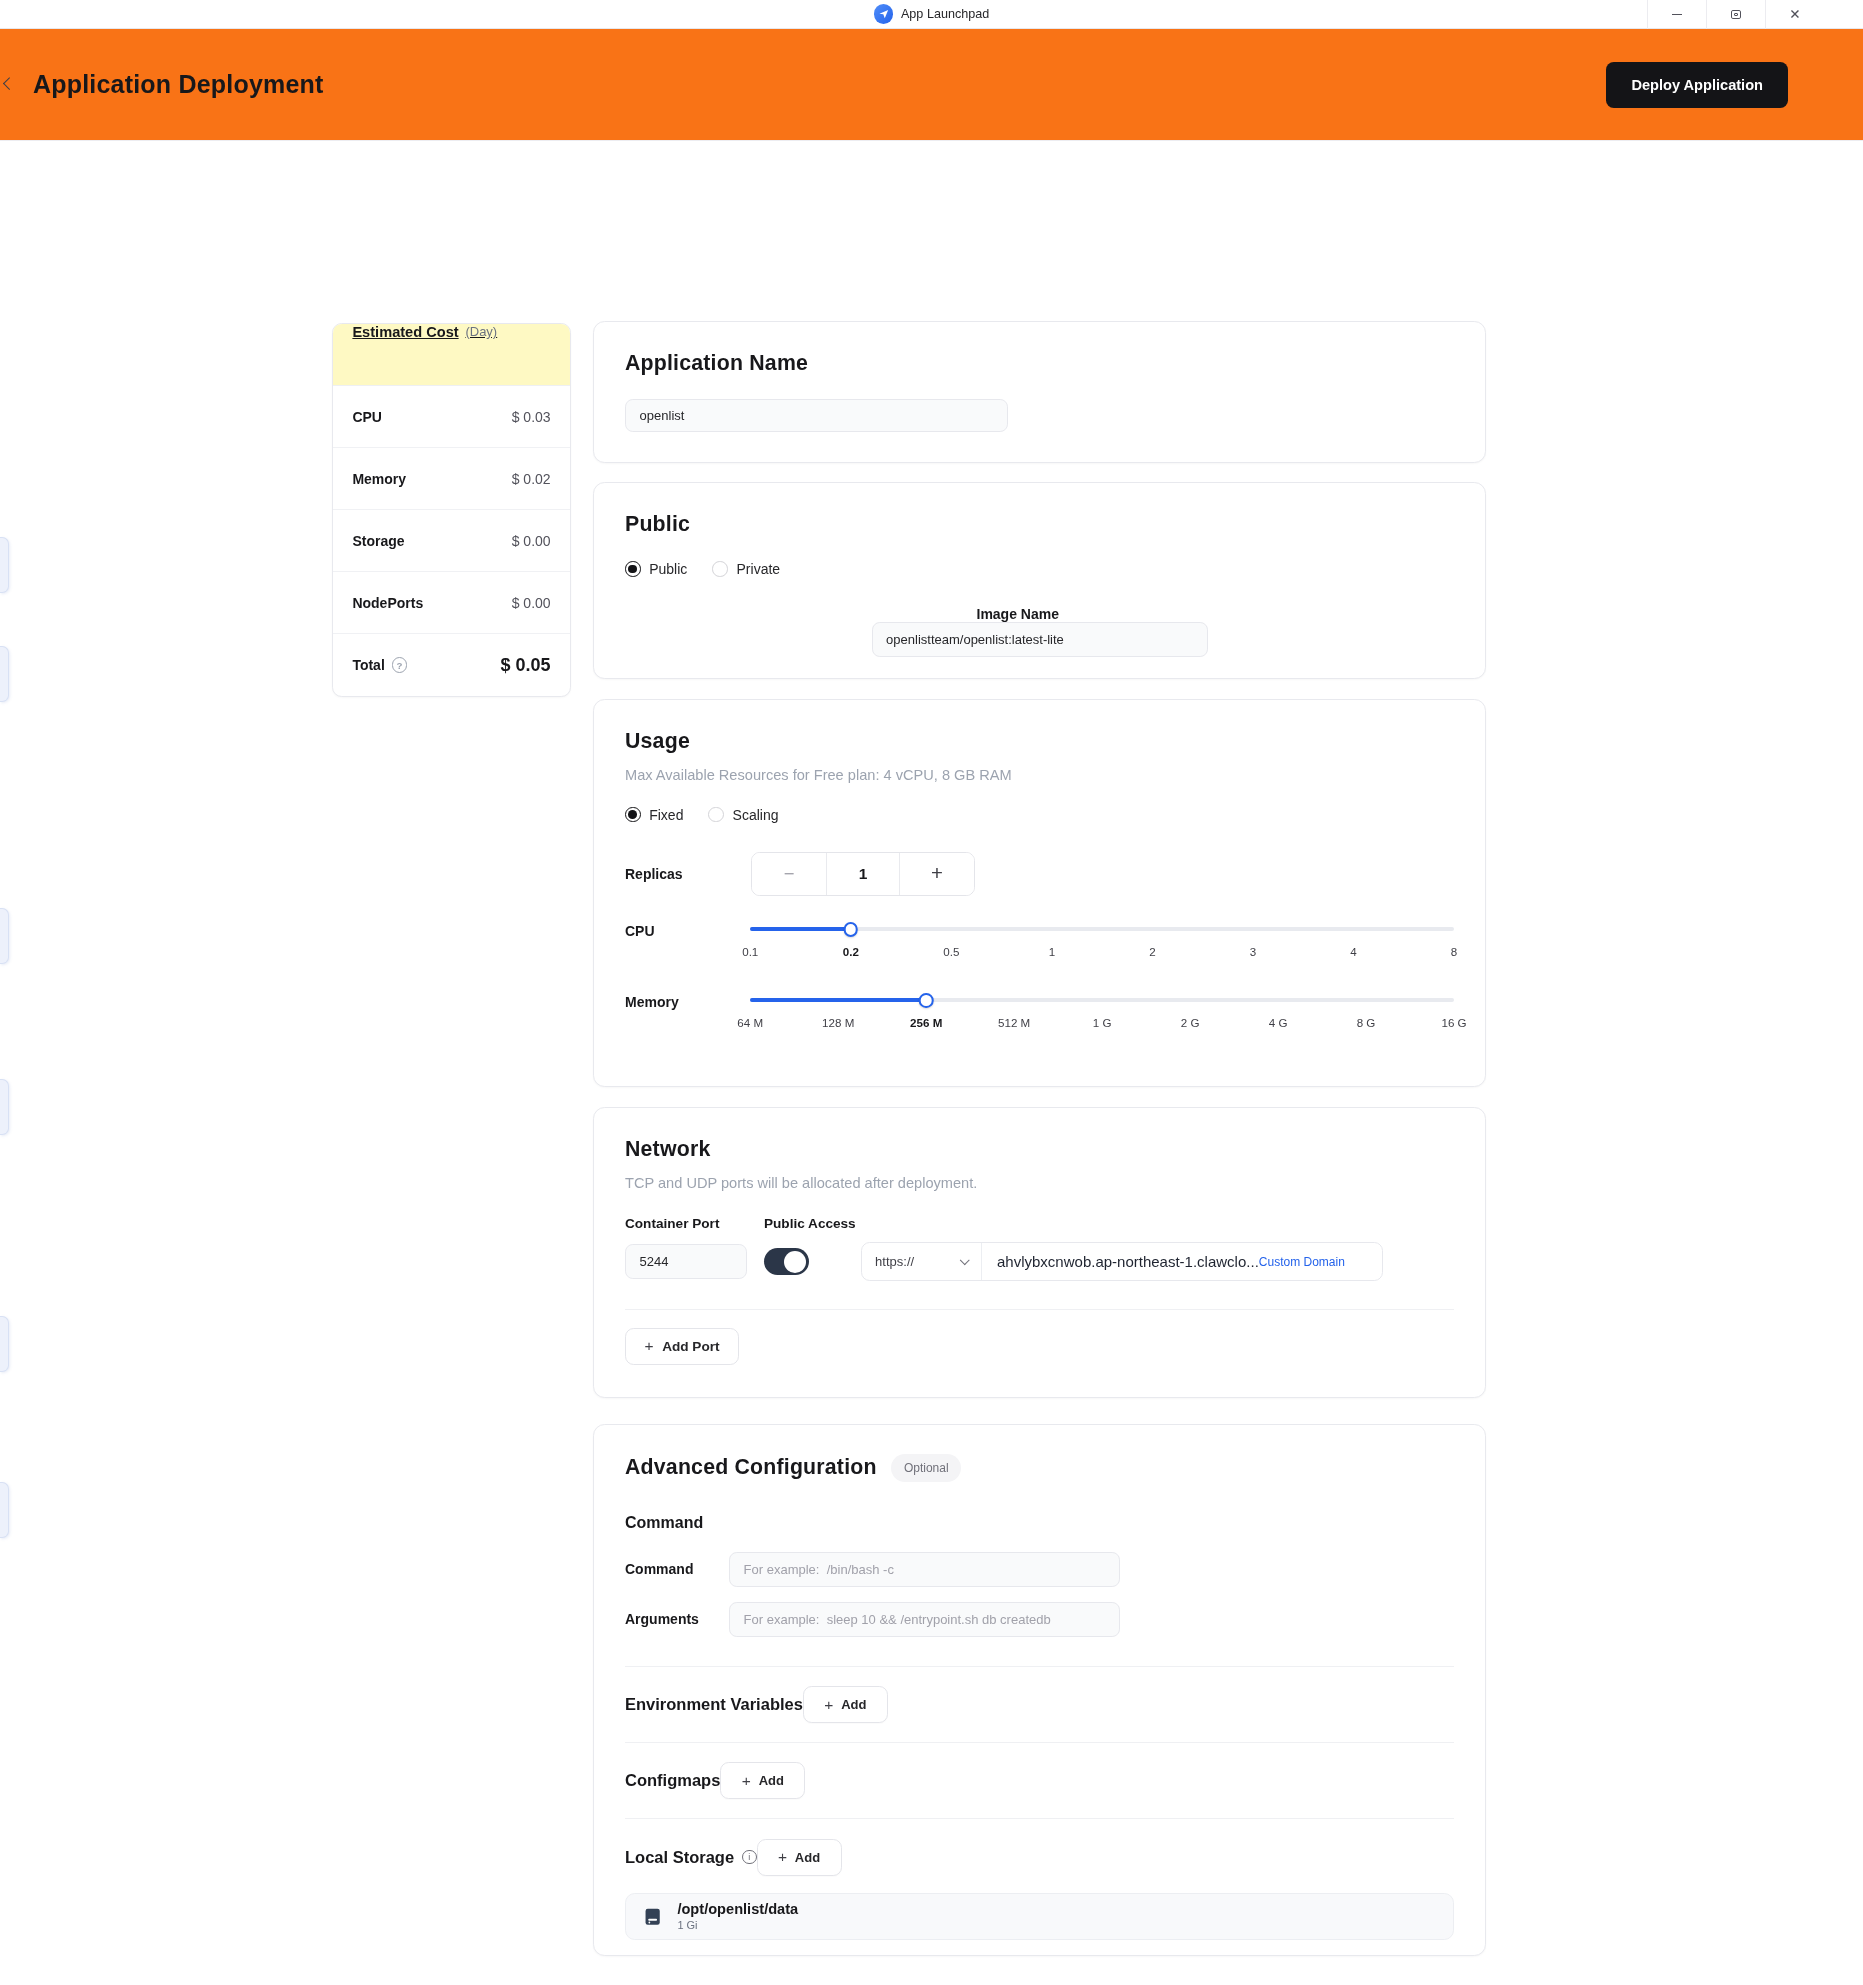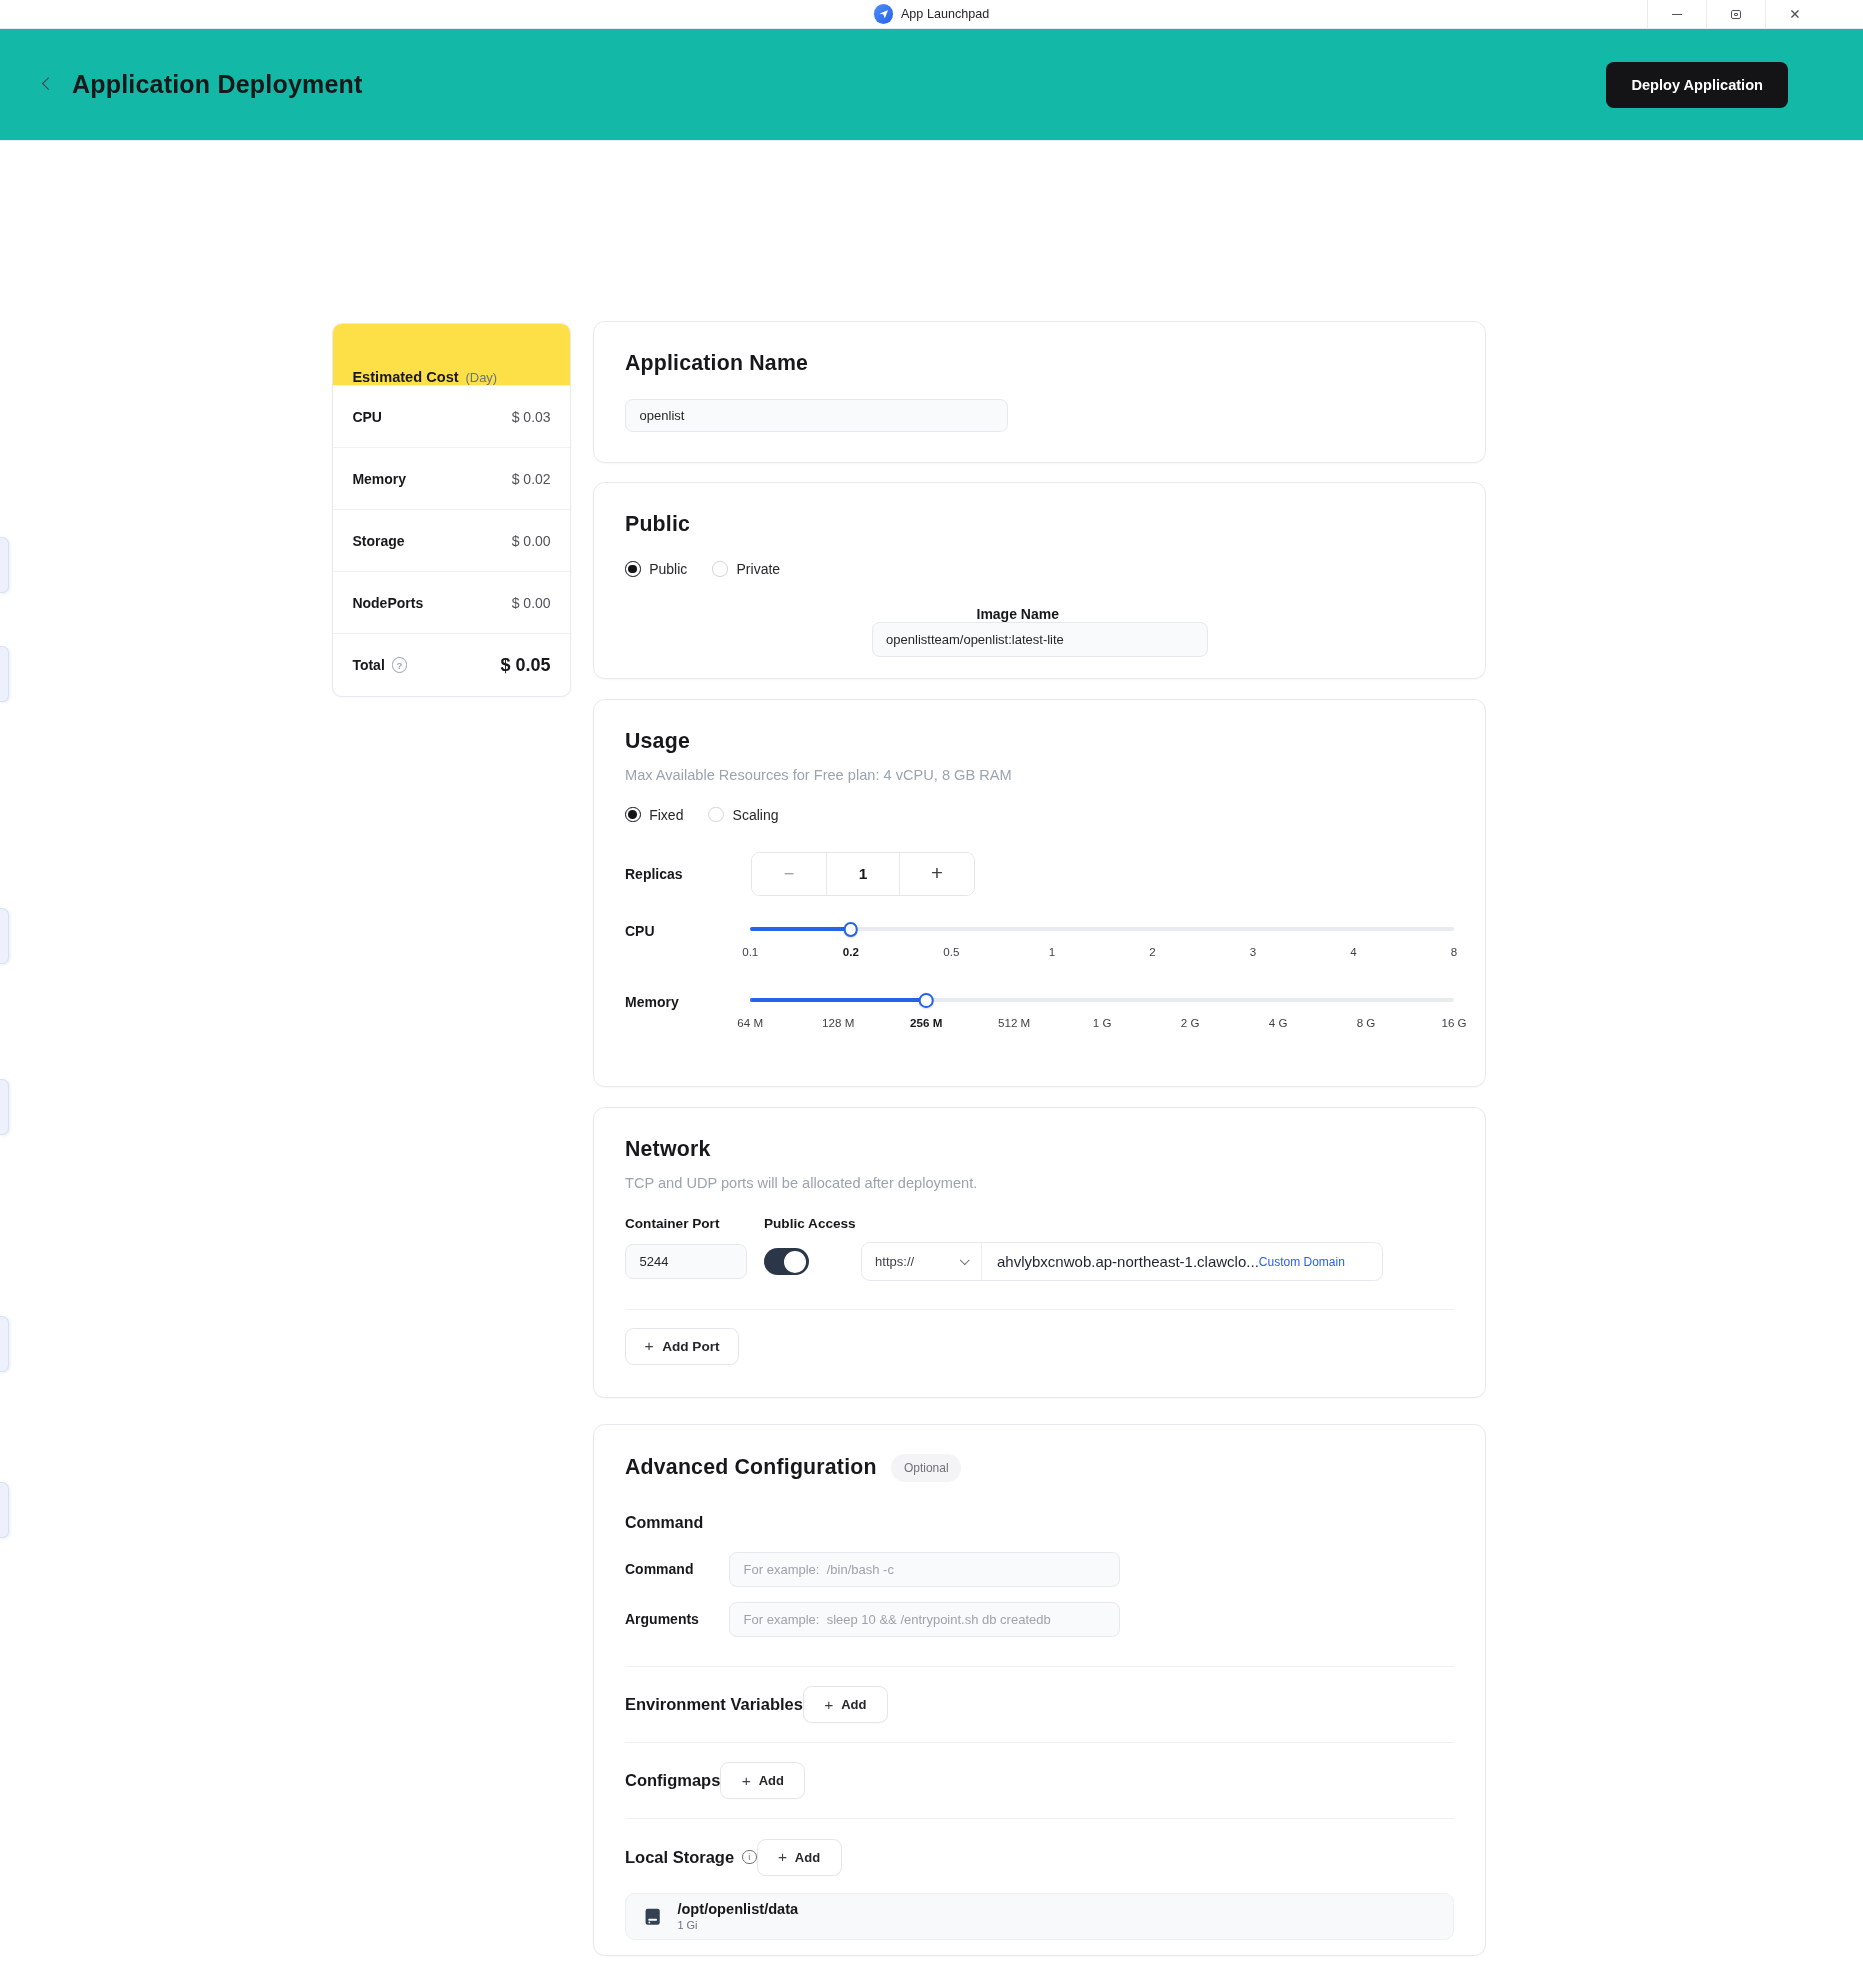--- a/index.html
+++ b/index.html
@@ -15,43 +15,43 @@
   .app-title { font-size:12.6px; font-weight:500; color:#27272a; }
   .win-controls { position:absolute; right:39px; top:0; height:29px; display:flex; }
   .win-btn { width:59px; height:29px; display:flex; align-items:center; justify-content:center;
     border-left:1px solid #ececf0; color:#52525b; font-size:12.6px; cursor:default; }
   .minimize-shape { width:10.7px; height:1.5px; background:#52525b; display:block; }
   .restore-shape { width:9.7px; height:9.7px; border:1.5px solid #52525b; border-radius:1.9px;
     position:relative; display:block; }
   .restore-shape::after{ content:""; position:absolute; inset:1.9px; border:1px solid #52525b; border-radius:1px; }
   .close-glyph { font-size:13.6px; line-height:1; }
 
-  .page-header { height:112px; display:flex; align-items:center; padding-left:39px;
-    border-bottom:1px solid #ededf1; background:#14b8a6; }
+  .page-header { height:112px; display:flex; align-items:center; 
+    border-bottom:1px solid #ededf1; background:#f97316; }
   .back-btn { width:17.5px; height:17.5px; position:relative; cursor:pointer; }
   .back-chev { position:absolute; left:4.9px; top:2.9px; width:8.7px; height:8.7px;
     border-left:1.9px solid #3f3f46; border-bottom:1.9px solid #3f3f46; transform:rotate(45deg); }
   .page-title { margin-left:15.5px; font-size:25px; font-weight:600; letter-spacing:0.2px; }
   .deploy-btn { margin-left:auto; margin-right:75px; height:46px; padding:0 25px;
     background:#141417; color:#fff; border:none; border-radius:7.8px;
     font-size:14.6px; font-weight:700; font-family:inherit; cursor:pointer; }
 
   .content { position:relative; width:1863px; height:1844px; }
 
   
   .edge-tab { position:absolute; left:0; width:8.7px; height:56px; background:#edf1fb;
     border:1px solid #d8e1f4; border-left:none; border-radius:0 6.8px 6.8px 0;
     box-shadow:1px 1px 2.9px rgba(100,130,200,.15); }
 
   
   .cost-panel { position:absolute; left:332px; top:182px; width:239px;
     border:1px solid #e8e9ee; border-radius:9.7px; background:#fff; overflow:hidden;
     box-shadow:0 1px 1.9px rgba(0,0,0,.03); }
-  .cost-header { padding:0 19.4px; height:62px; display:flex; align-items:flex-end; gap:6.8px;
-    background:#fde047; border-bottom:1px solid #eef0f3; }
+  .cost-header { padding:0 19.4px; height:62px; display:flex; align-items:flex-start; gap:6.8px;
+    background:#fef9c3; border-bottom:1px solid #eef0f3;text-decoration:underline; }
   .cost-header-label { font-size:14.6px; font-weight:700; }
   .cost-header-unit { font-size:13px; color:#6b7280; }
   .cost-row { height:62px; padding:0 19.4px; display:flex; align-items:center;
     justify-content:space-between; border-bottom:1px solid #f0f1f4; }
   .cost-row:last-child { border-bottom:none; }
   .cost-label { font-size:14px; font-weight:600; }
   .cost-value { font-size:14px; color:#52525b; }
   .cost-total-label { display:flex; align-items:center; gap:6.8px; font-size:14px; font-weight:600; }
   .q-icon { width:15.5px; height:15.5px; border:1.2px solid #9ca3af; border-radius:50%;
     color:#9ca3af; font-size:9.7px; display:flex; align-items:center; justify-content:center; }

